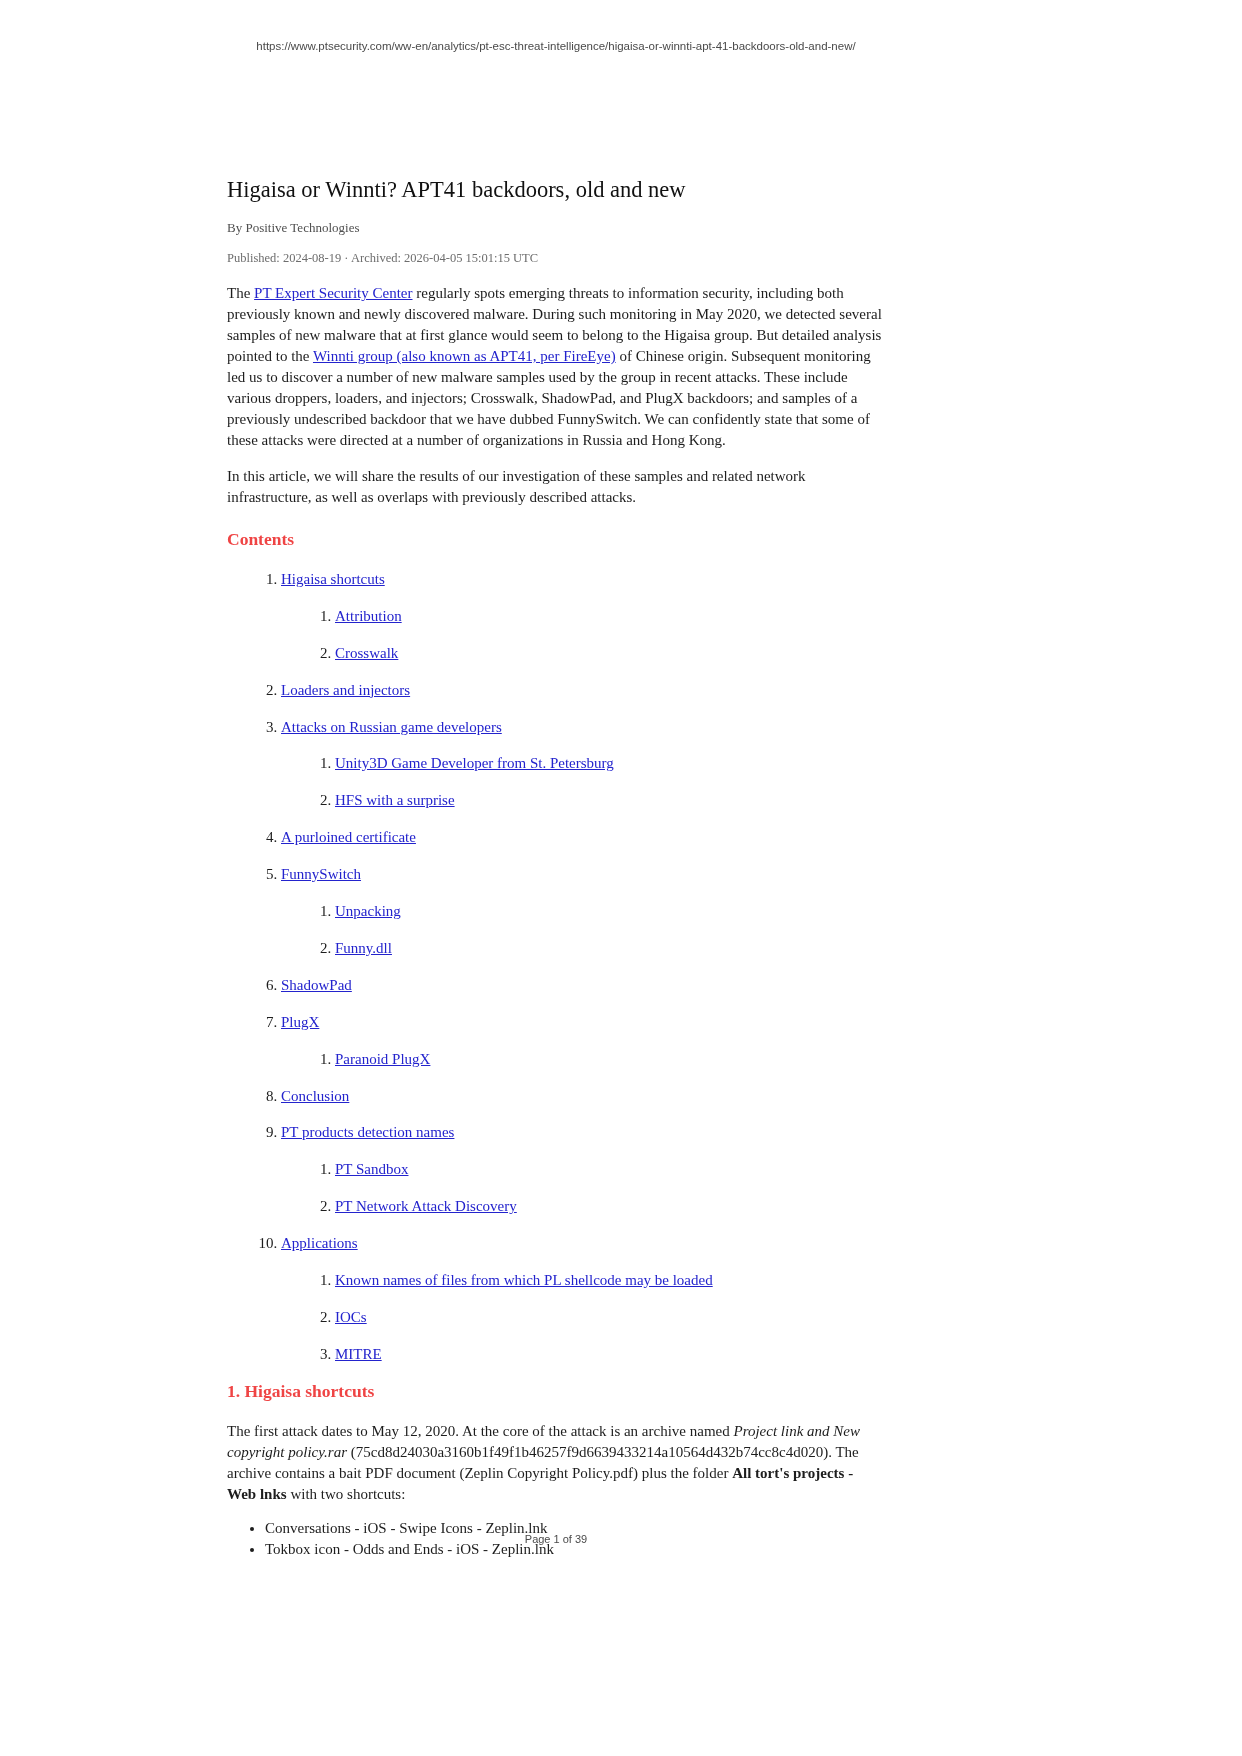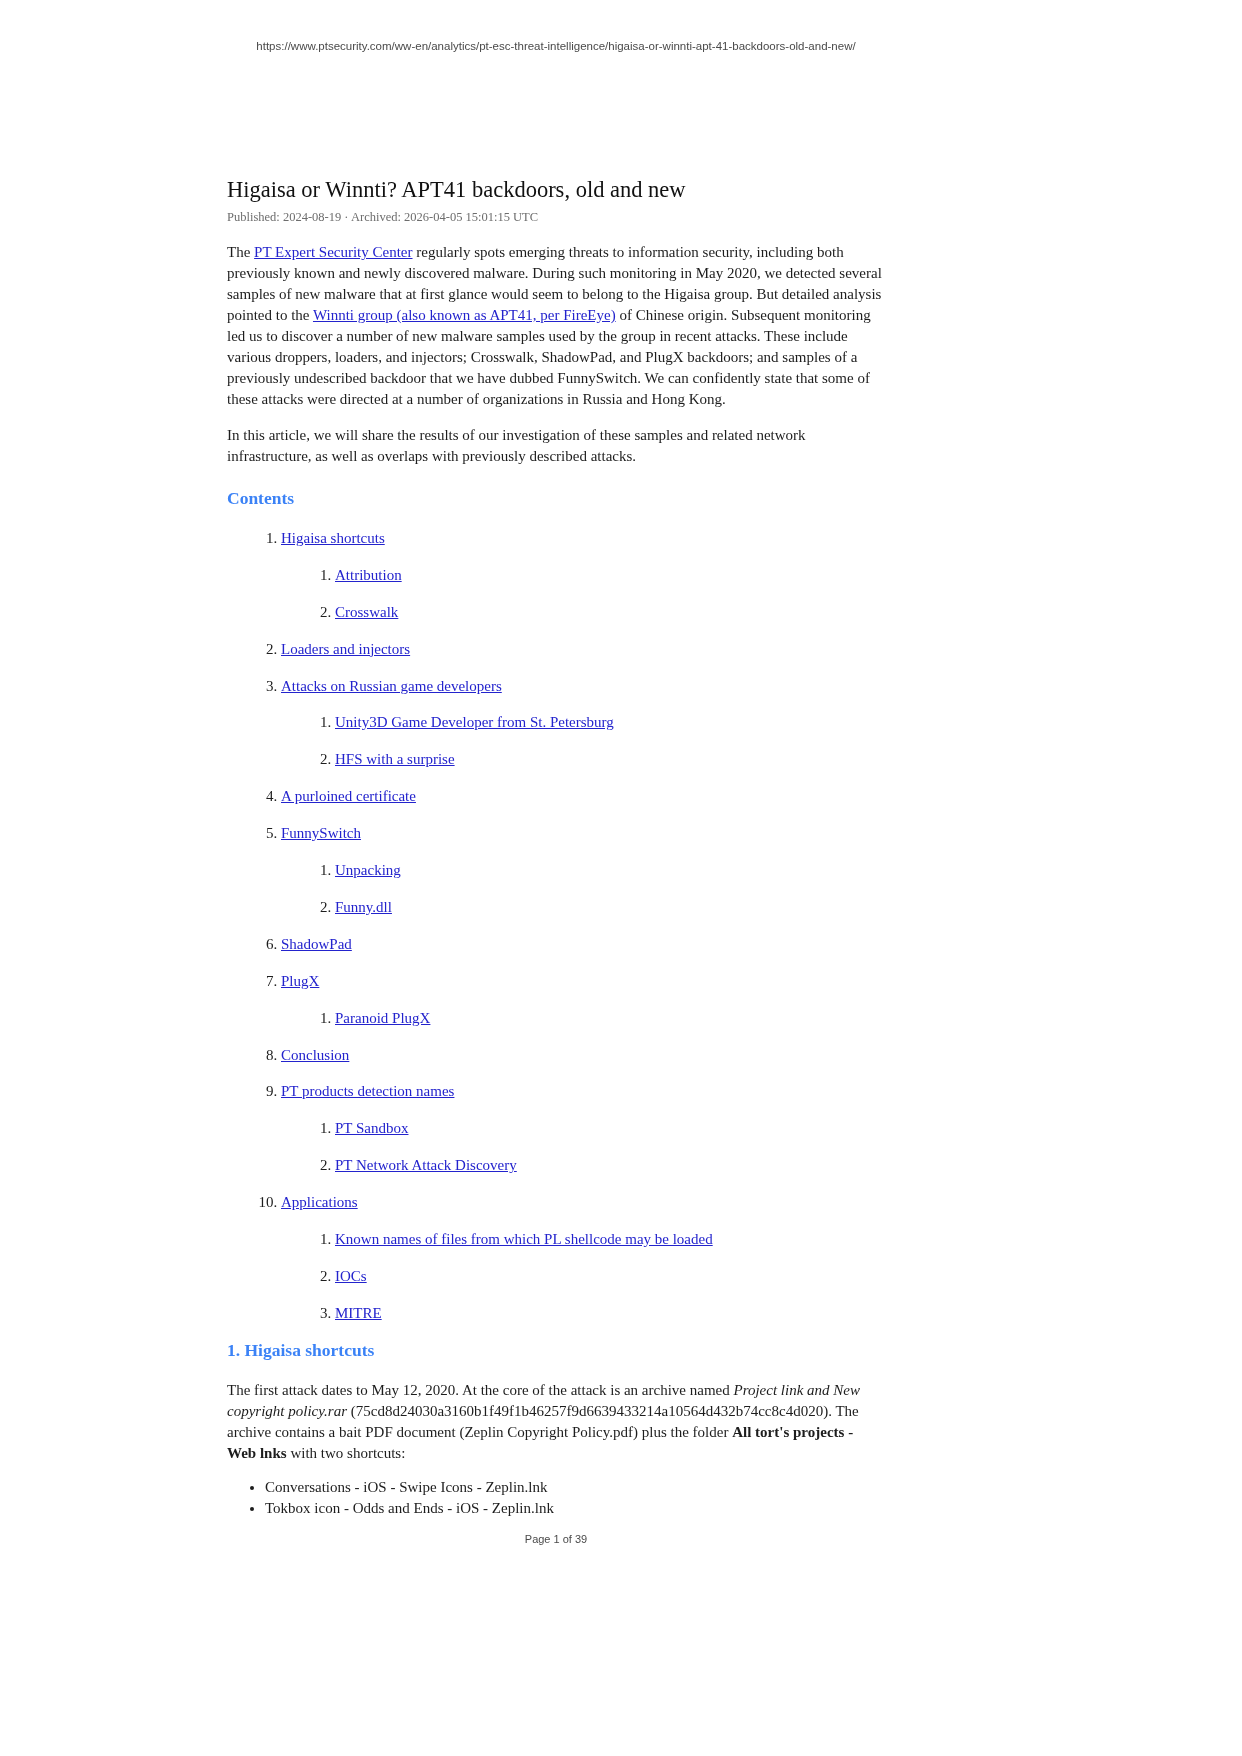--- a/index.html
+++ b/index.html
@@ -17,44 +17,45 @@
   .sheet{position:absolute;left:227px;top:12px;width:658px;height:1756px;}
   .print-header{
     margin-top:28px;text-align:center;
     font-family:"Liberation Sans",sans-serif;font-size:11.5px;color:var(--print-chrome-color);
     white-space:nowrap;
   }
   h1.title{
     margin:124px 0 0 0;font-size:22.5px;line-height:1.2;font-weight:normal;color:#111;
   }
   .byline{margin-top:17px;font-size:13px;color:var(--byline-color);}
-  .pub{margin-top:7px;font-size:12.5px;color:var(--muted-color);}
+  .pub{margin-top:15px;font-size:12.5px;color:var(--muted-color);}
   p.body{margin:17px 0 0 0;font-size:15px;line-height:21px;color:var(--text-color);}
   p.body + p.body{margin-top:15px;}
-  h2.hdg{font-size:17.5px;line-height:1.25;margin:21px 0 18px 0;font-weight:bold;color:#3b82f6;}
+  h2.hdg{font-size:17.5px;line-height:1.25;margin:21px 0 18px 0;font-weight:bold;color:#ef4444;}
   h2.hdg.section{margin-top:16px;}
   nav.toc ol{margin:0;padding-left:38px;list-style-type:decimal;font-size:15px;line-height:20.9px;}
   nav.toc li{margin:16px;}
   a.lnk{color:var(--link-color);text-decoration:underline;cursor:pointer;}
   ul.shortcuts{margin:13px 0 0 0;padding-left:38px;font-size:15px;line-height:21px;list-style-type:disc;}
   ul.shortcuts li{margin:0;}
   em{font-style:italic;}
   strong{font-weight:bold;}
   .print-footer{
     position:absolute;left:0;top:1521px;width:658px;text-align:center;
     font-family:"Liberation Sans",sans-serif;font-size:11px;color:var(--print-chrome-color);
   }
 </style>
 </head>
 <body>
 
 <div class="sheet">
   <div class="print-header">https://www.ptsecurity.com/ww-en/analytics/pt-esc-threat-intelligence/higaisa-or-winnti-apt-41-backdoors-old-and-new/</div>
 
   <h1 class="title">Higaisa or Winnti? APT41 backdoors, old and new</h1>
+  <div class="byline">By Positive Technologies</div>
   <div class="pub">Published: 2024-08-19 · Archived: 2026-04-05 15:01:15 UTC</div>
 
   <p class="body"><span>The </span><a href="#" class="lnk">PT Expert Security Center</a><span> regularly spots emerging threats to information security, including both previously known and newly discovered malware. During such monitoring in May 2020, we detected several samples of new malware that at first glance would seem to belong to the Higaisa group. But detailed analysis pointed to the </span><a href="#" class="lnk">Winnti group (also known as APT41, per FireEye)</a><span> of Chinese origin. Subsequent monitoring led us to discover a number of new malware samples used by the group in recent attacks. These include various droppers, loaders, and injectors; Crosswalk, ShadowPad, and PlugX backdoors; and samples of a previously undescribed backdoor that we have dubbed FunnySwitch. We can confidently state that some of these attacks were directed at a number of organizations in Russia and Hong Kong.</span></p>
   <p class="body"><span>In this article, we will share the results of our investigation of these samples and related network infrastructure, as well as overlaps with previously described attacks.</span></p>
 
   <h2 class="hdg">Contents</h2>
   <nav class="toc">
       <ol>
         <li><a href="#" class="lnk">Higaisa shortcuts</a><ol>
             <li><a href="#" class="lnk">Attribution</a></li>

